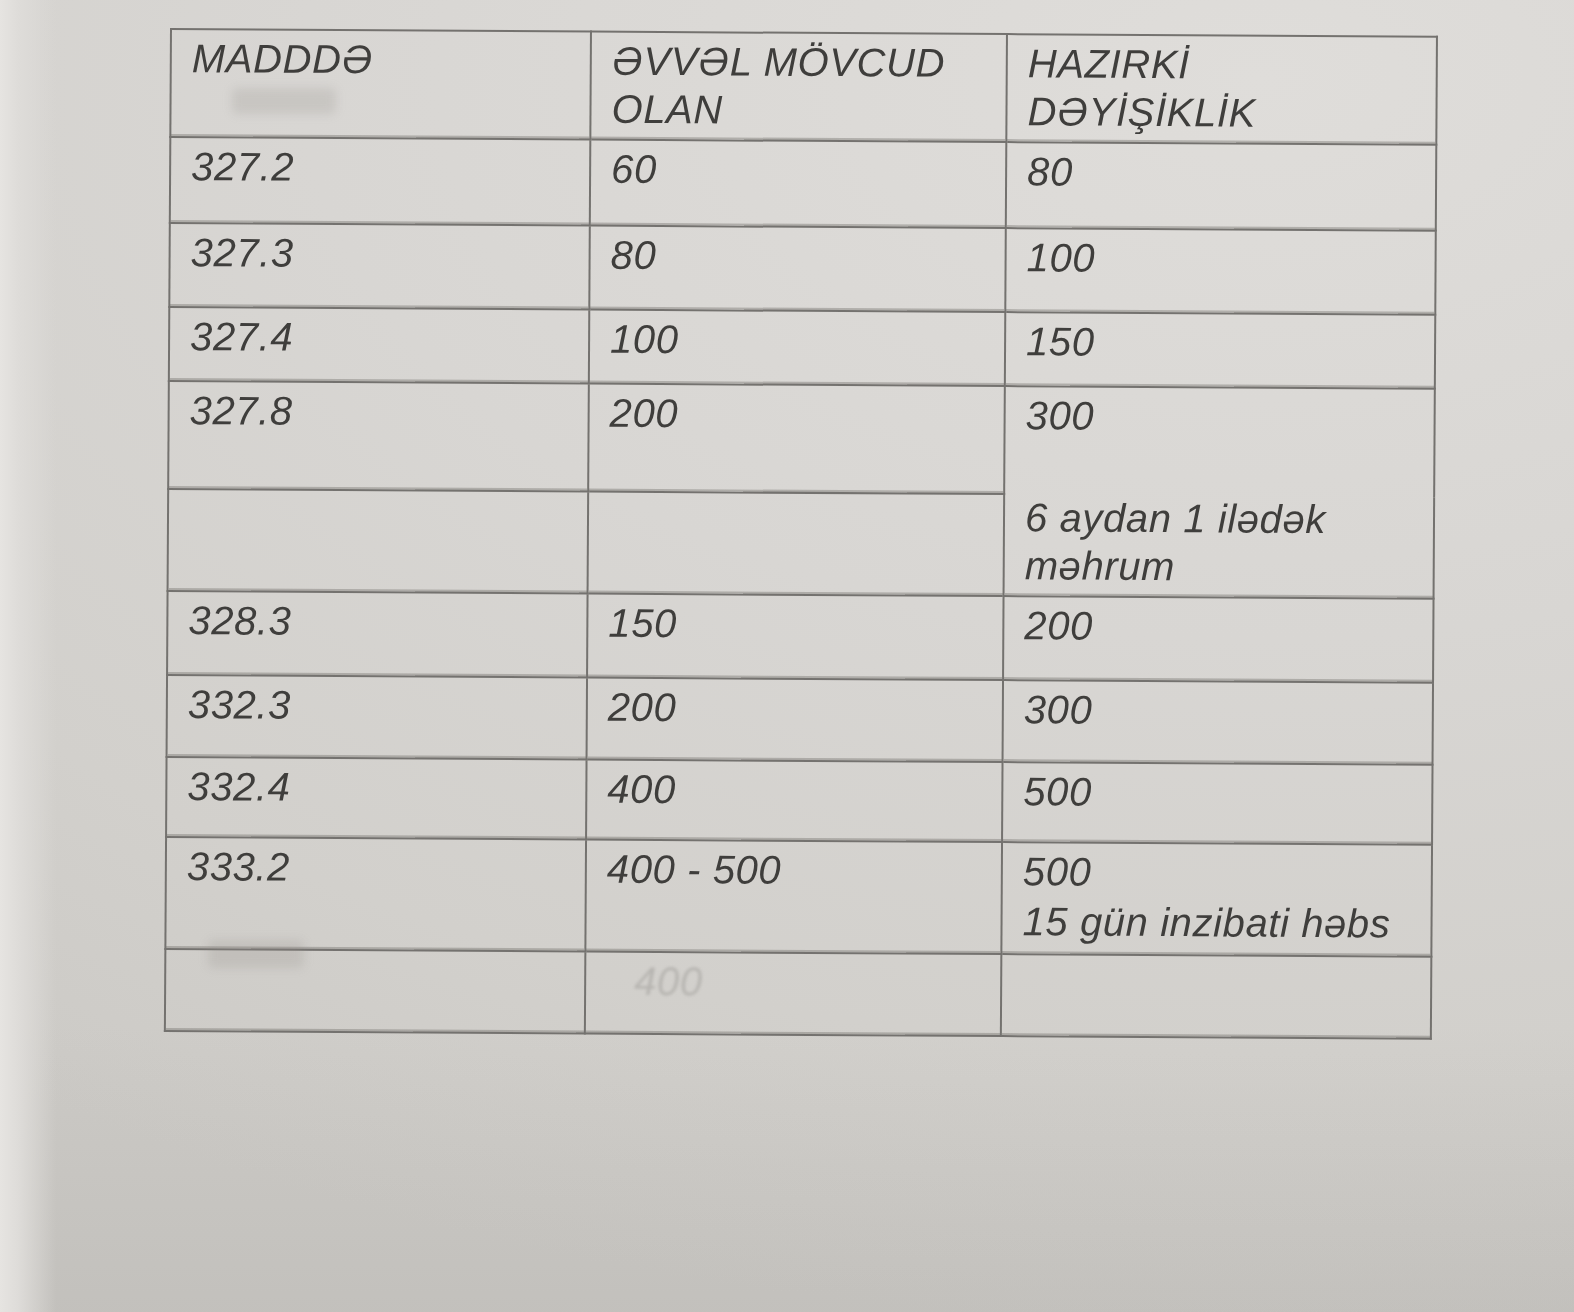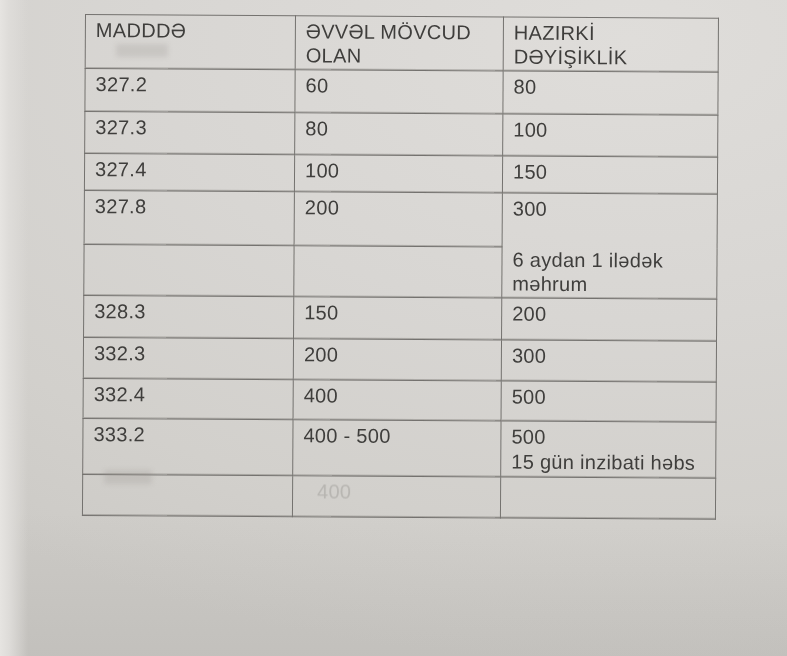--- a/index.html
+++ b/index.html
@@ -6,20 +6,21 @@
   body{
     width:787px;height:656px;overflow:hidden;position:relative;
     font-family:"Liberation Sans", sans-serif;
   }
   .paper{
     position:absolute;inset:0;
     background:
       linear-gradient(90deg, #e6e4e1 0px, #dedcd9 9px, rgba(222,220,217,0) 28px),
       linear-gradient(180deg, rgba(0,0,0,0) 78%, rgba(110,108,104,0.10) 100%),
       radial-gradient(135% 95% at 80% 6%, #dfddda 0%, #d8d6d3 45%, #d2d0cc 78%, #cccac6 100%);
+    font-style: italic;
   }
   table.doc{
     position:absolute;left:85px;top:14px;width:633px;
     border-collapse:collapse;table-layout:fixed;
     transform:rotate(0.35deg);transform-origin:0 0;
     font-size:20px;color:#3f3e3c;letter-spacing:0.3px;
   }
   .doc th,.doc td{
     border:1.3px solid #74726f;
     padding:3px 10px 2px 10px;

